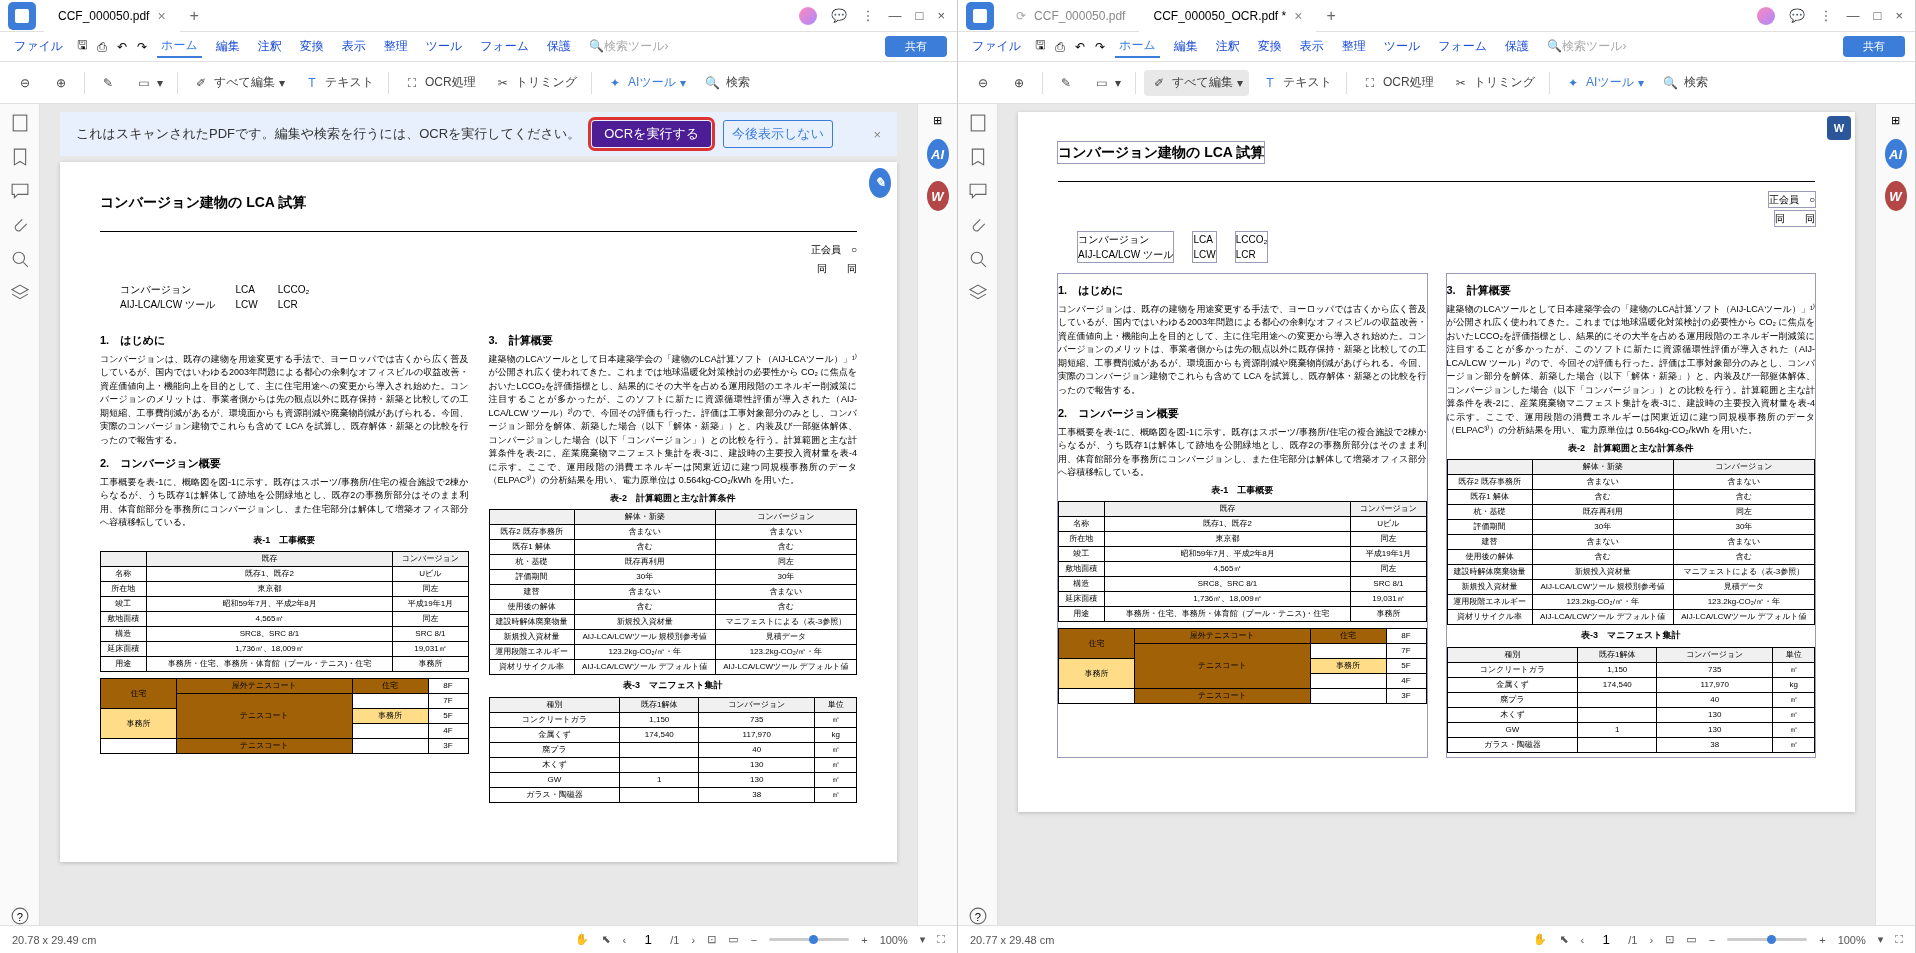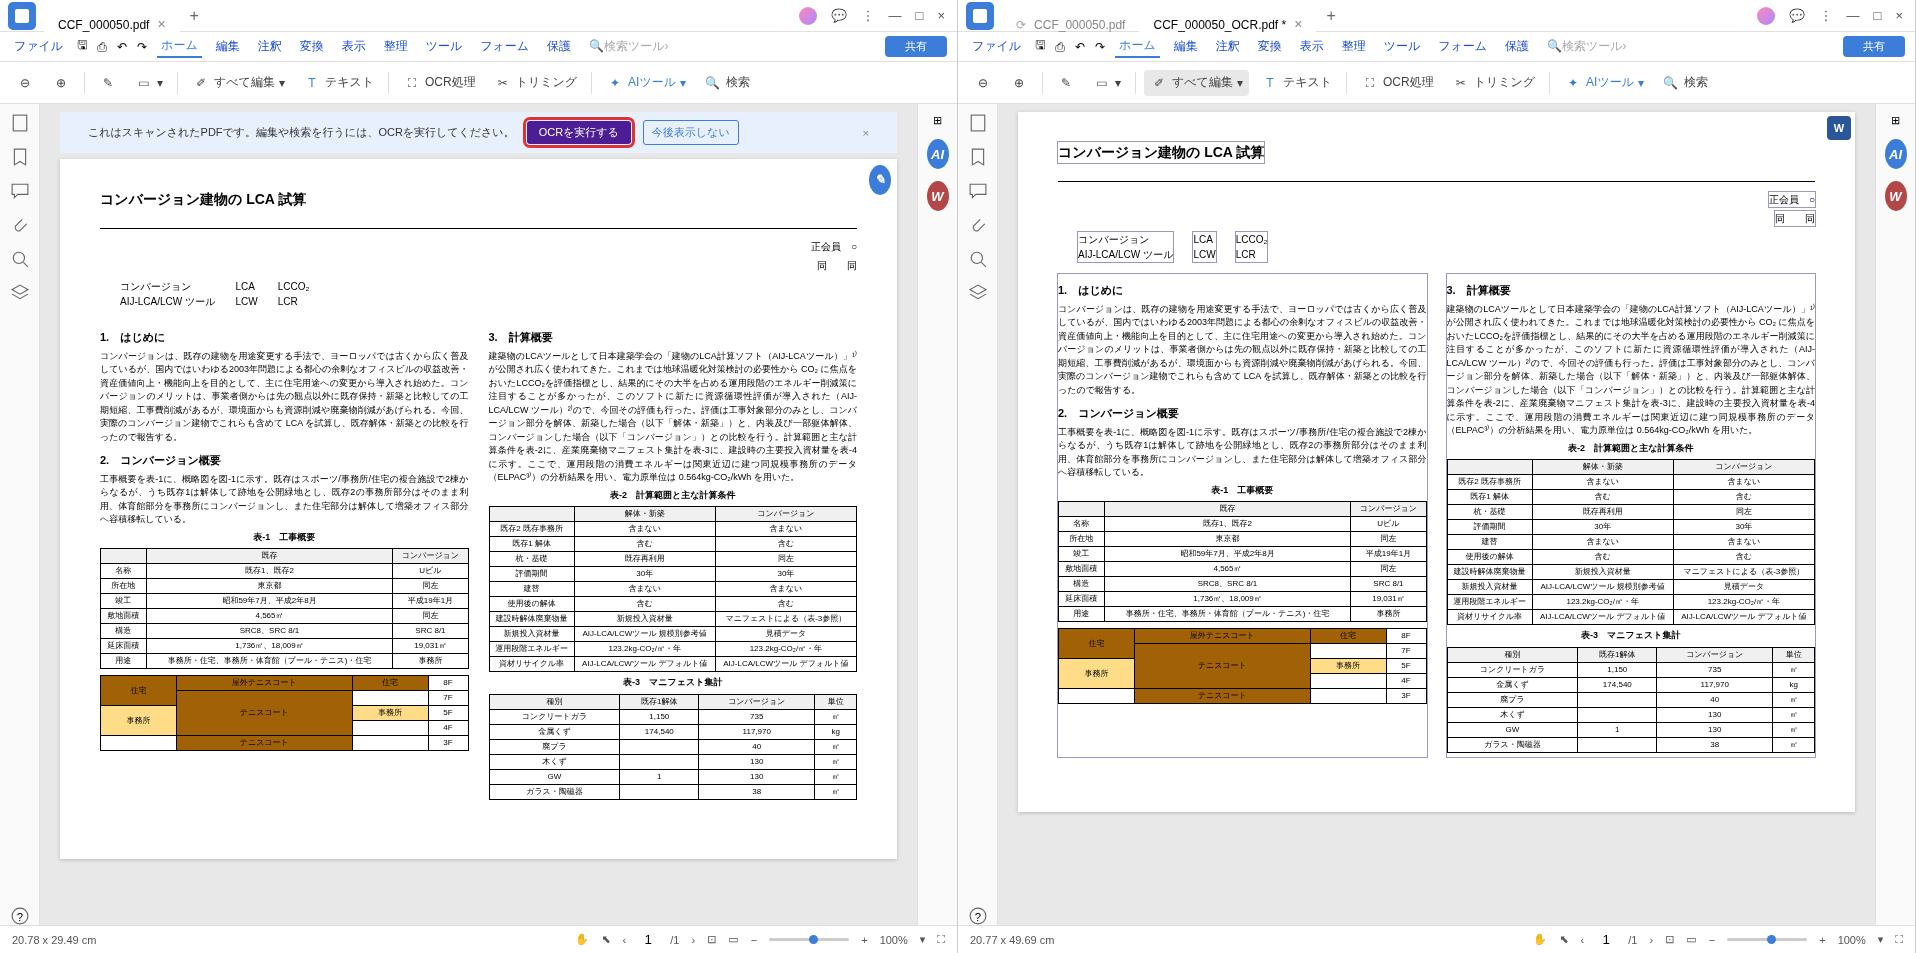--- a/index.html
+++ b/index.html
@@ -1,21 +1,21 @@
 <!DOCTYPE html>
 <html><head>
 <meta charset="utf-8">
 <style>
 * { box-sizing: border-box; margin: 0; padding: 0; }
 body { font-family: "Meiryo", "Yu Gothic", sans-serif; font-size: 11px; background: #f0f0f0; display: flex; }
 .window { width: 50%; height: 953px; background: #fff; display: flex; flex-direction: column; border-right: 1px solid #ccc; position: relative; }
 .titlebar { height: 32px; background: #fff; display: flex; align-items: center; border-bottom: 1px solid #e0e0e0; }
 .app-icon { width: 28px; height: 28px; background: #3b7dd8; border-radius: 5px; margin: 0 8px; display: flex; align-items: center; justify-content: center; }
 .app-icon::before { content: ""; width: 14px; height: 14px; background: #fff; border-radius: 2px; }
-.tab { background: #fff; height: 32px; padding: 0 14px; display: flex; align-items: flex-end; border-radius: 6px 6px 0 0; font-size: 12px; gap: 8px; }
+.tab { background: #fff; height: 32px; padding: 0 14px; display: flex; align-items: center; border-radius: 6px 6px 0 0; font-size: 12px; gap: 8px; }
 .tab.inactive { background: transparent; color: #888; }
 .tab-close { color: #888; font-size: 14px; }
 .newtab { padding: 0 10px; color: #666; font-size: 16px; }
 .titlebar-spacer { flex: 1; }
 .win-controls { display: flex; gap: 14px; padding-right: 12px; color: #555; align-items: center; }
 .win-controls span { font-size: 13px; }
 .avatar { width: 18px; height: 18px; border-radius: 50%; background: linear-gradient(135deg,#f8b,#a8f); }
 .menubar { height: 30px; display: flex; align-items: center; padding: 0 10px; gap: 10px; font-size: 12px; border-bottom: 1px solid #e0e0e0; }
 .menu-item { padding: 2px 4px; color: #1d4ed8; }
 .menu-item.active { color: #3b7dd8; border-bottom: 2px solid #3b7dd8; }
@@ -25,21 +25,21 @@
 .tool-btn.ai { color: #3b7dd8; }
 .tool-btn.selected { background: #e8e8e8; }
 .tool-sep { width: 1px; height: 22px; background: #ddd; margin: 0 2px; }
 .icon-box { width: 18px; height: 18px; display: inline-flex; align-items: center; justify-content: center; }
 .main { flex: 1; display: flex; overflow: hidden; }
 .sidebar { width: 40px; background: #fafafa; display: flex; flex-direction: column; align-items: center; padding-top: 10px; gap: 16px; border-right: 1px solid #e0e0e0; }
 .sidebar-icon { width: 18px; height: 18px; color: #666; }
 .right-panel { width: 40px; background: #fafafa; border-left: 1px solid #e0e0e0; display: flex; flex-direction: column; align-items: center; padding-top: 10px; gap: 12px; }
 .right-badge { width: 22px; height: 30px; border-radius: 50%; display: flex; align-items: center; justify-content: center; font-size: 13px; color: #fff; font-weight: bold; font-style: italic; }
 .doc-area { flex: 1; background: #e8e8e8; overflow: auto; position: relative; padding: 8px 20px; }
-.ocr-banner { background: #e8f0fd; padding: 8px 28px; display: flex; align-items: center; gap: 12px; font-size: 11px; color: #333; position: relative; margin-bottom: 6px; }
+.ocr-banner { background: #e8f0fd; padding: 8px 16px; display: flex; align-items: center; gap: 12px; font-size: 13px; color: #333; position: relative; margin-bottom: 6px; }
 .ocr-btn { background: #4c1d95; color: #fff; padding: 4px 12px; border-radius: 3px; }
 .ocr-btn.highlight { outline: 3px solid #d33; outline-offset: 1px; }
 .ocr-dismiss { color: #3b7dd8; padding: 4px 8px; border: 1px solid #3b7dd8; border-radius: 3px; }
 .banner-close { margin-left: auto; color: #888; }
 .page { background: #fff; box-shadow: 0 1px 4px rgba(0,0,0,0.2); padding: 30px 40px; font-size: 10px; color: #000; line-height: 1.5; min-height: 700px; }
 .doc-title { font-size: 14px; font-weight: bold; margin-bottom: 10px; border-bottom: 1px solid #000; padding-bottom: 18px; }
 .author { text-align: right; font-size: 10px; margin-bottom: 4px; }
 .keywords { display: flex; gap: 20px; font-size: 10px; margin: 6px 0 12px 20px; }
 .section-title { font-weight: bold; margin: 8px 0 4px; font-size: 11px; }
 .two-col { display: flex; gap: 20px; }
@@ -719,21 +719,21 @@
     </div>
 
     <div class="right-panel">
       <div>⊞</div>
       <div class="right-badge" style="background:#3b7dd8">AI</div>
       <div class="right-badge" style="background:#b34747">W</div>
     </div>
   </div>
 
   <div class="statusbar">
-    <span>20.77 x 49.69 cm</span>
+    <span>20.77 x 29.48 cm</span>
     <div class="sb-spacer"></div>
     <span>✋</span>
     <span>⬉</span>
     <span>‹</span>
     <input class="page-input" value="1" style="">
     <span>/1</span>
     <span>›</span>
     <span>⊡</span>
     <span>▭</span>
     <span>−</span>

